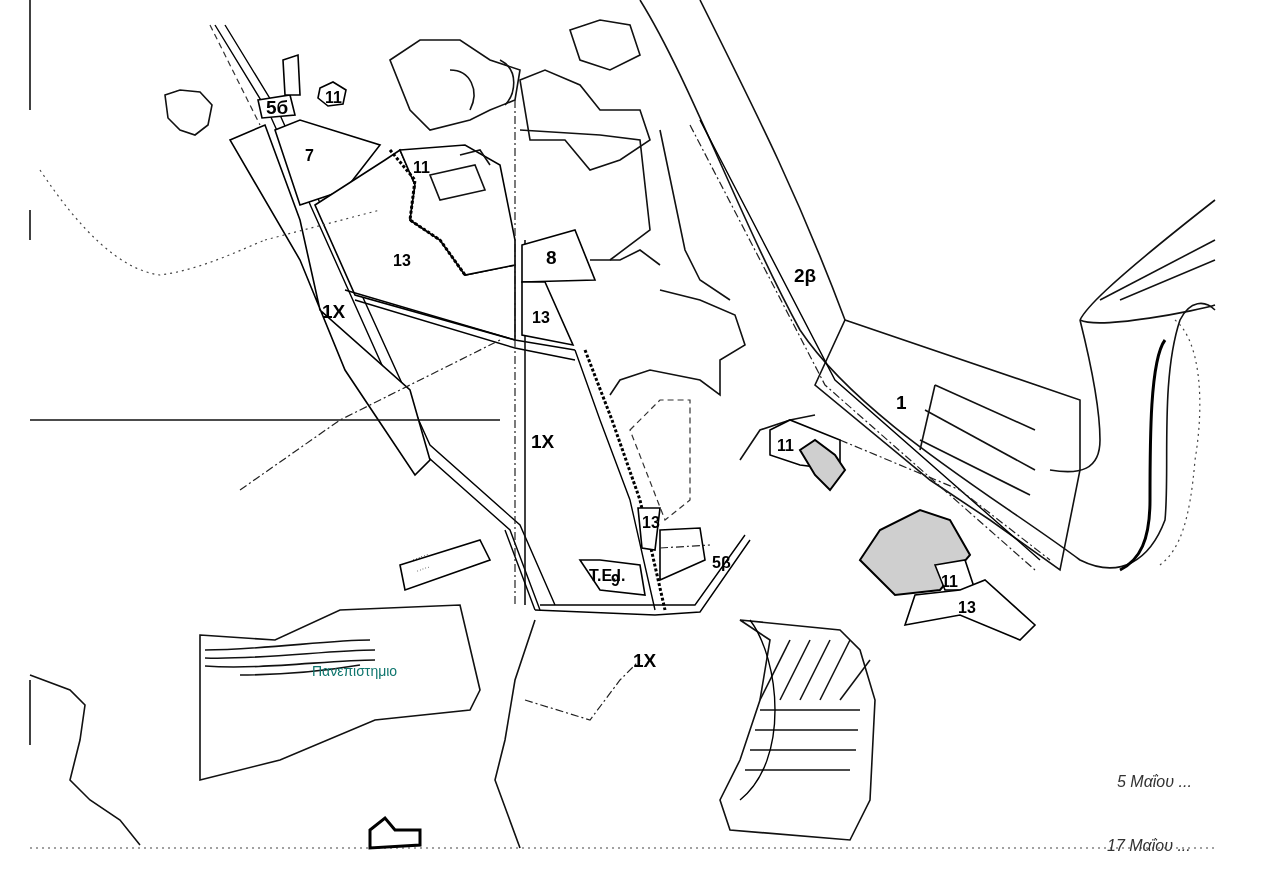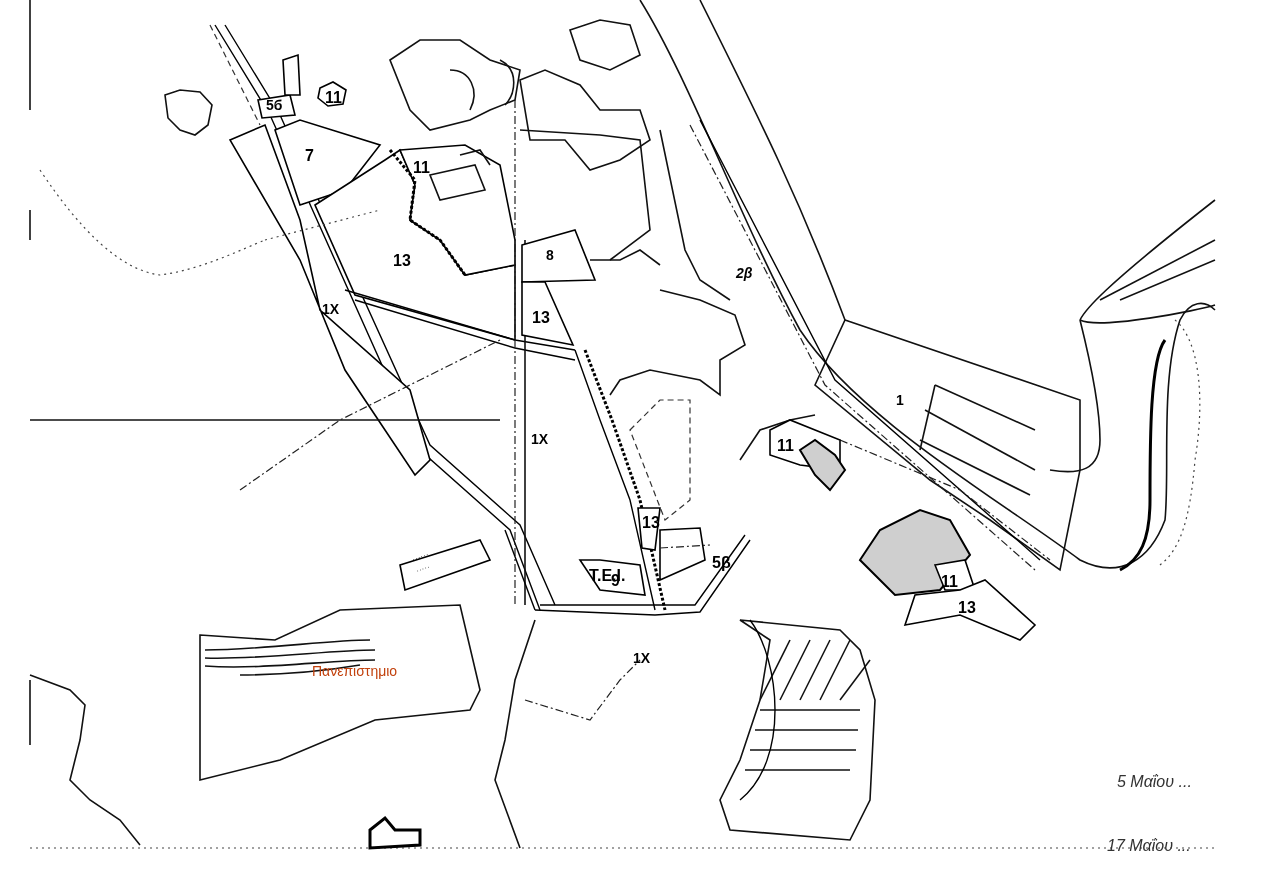--- a/index.html
+++ b/index.html
@@ -8,24 +8,24 @@
   .ln{fill:none;stroke:#111;stroke-width:1.6;}
   .thick{fill:none;stroke:#000;stroke-width:3;}
   .dash{fill:none;stroke:#333;stroke-width:1.2;stroke-dasharray:6 4;}
   .dot{fill:none;stroke:#444;stroke-width:1.2;stroke-dasharray:2 4;}
   .dashdot{fill:none;stroke:#222;stroke-width:1.2;stroke-dasharray:8 3 2 3;}
   .road{fill:none;stroke:#000;stroke-width:1.4;}
   .zone{fill:#fff;stroke:#000;stroke-width:1.6;}
   .rock{fill:#cfcfcf;stroke:#000;stroke-width:2;}
   .lbl{position:absolute;color:#000;font-weight:bold;white-space:nowrap;line-height:1;}
   .lbl.s{font-size:16px;}
-  .lbl.m{font-size:14px;}
+  .lbl.m{font-size:19px;}
   .lbl.l{font-size:16px;}
   .lbl.it{font-style:italic;font-weight:normal;font-size:16px;color:#333;}
-  .uni{position:absolute;font-size:14px;font-weight:normal;color:#c2410c;}
+  .uni{position:absolute;font-size:14px;font-weight:normal;color:#0f766e;}
   .small-rot{position:absolute;font-size:7px;color:#000;transform:rotate(-20deg);letter-spacing:.5px;}
 </style>
 </head>
 <body>
 
 <svg id="map" viewBox="0 0 1266 881" xmlns="http://www.w3.org/2000/svg">
 
   <line x1="30" y1="848" x2="1215" y2="848" class="dot"></line>
   <line x1="30" y1="0" x2="30" y2="110" class="ln"></line>
   <line x1="30" y1="210" x2="30" y2="240" class="ln"></line>
@@ -147,21 +147,21 @@
 </svg>
 
 <div id="labels">
     <div class="lbl m" style="left: 266px; top: 98px;">5б</div>
     <div class="lbl s" style="left: 325px; top: 90px;">11</div>
     <div class="lbl l" style="left: 305px; top: 148px;">7</div>
     <div class="lbl s" style="left: 413px; top: 160px;">11</div>
     <div class="lbl s" style="left: 393px; top: 253px;">13</div>
     <div class="lbl m" style="left: 546px; top: 248px;">8</div>
     <div class="lbl s" style="left: 532px; top: 310px;">13</div>
-    <div class="lbl m" style="left: 736px; top: 266px; font-style: italic;">2β</div>
+    <div class="lbl m" style="left: 794px; top: 266px;">2β</div>
     <div class="lbl m" style="left: 322px; top: 302px;">1X</div>
     <div class="lbl m" style="left: 531px; top: 432px;">1X</div>
     <div class="lbl m" style="left: 896px; top: 393px;">1</div>
     <div class="lbl s" style="left: 777px; top: 438px;">11</div>
     <div class="lbl s" style="left: 642px; top: 515px;">13</div>
     <div class="lbl s" style="left: 589px; top: 568px;">T.E.I.</div>
     <div class="lbl l" style="left: 611px; top: 573px;">9</div>
     <div class="lbl l" style="left: 712px; top: 555px;">5β</div>
     <div class="lbl s" style="left: 941px; top: 574px;">11</div>
     <div class="lbl s" style="left: 958px; top: 600px;">13</div>

